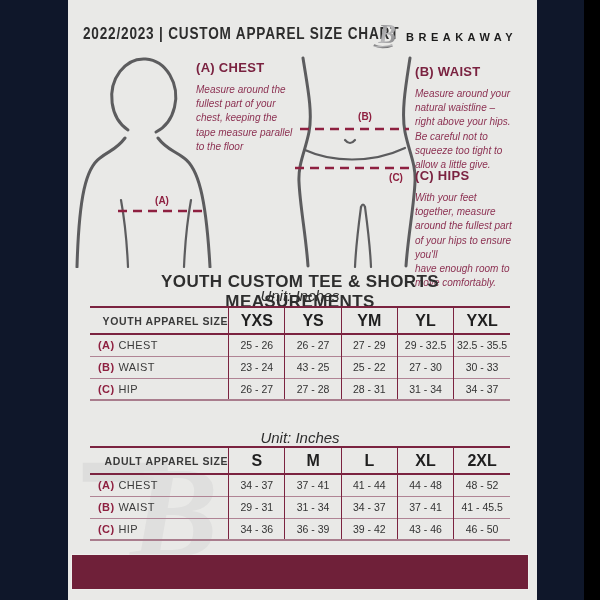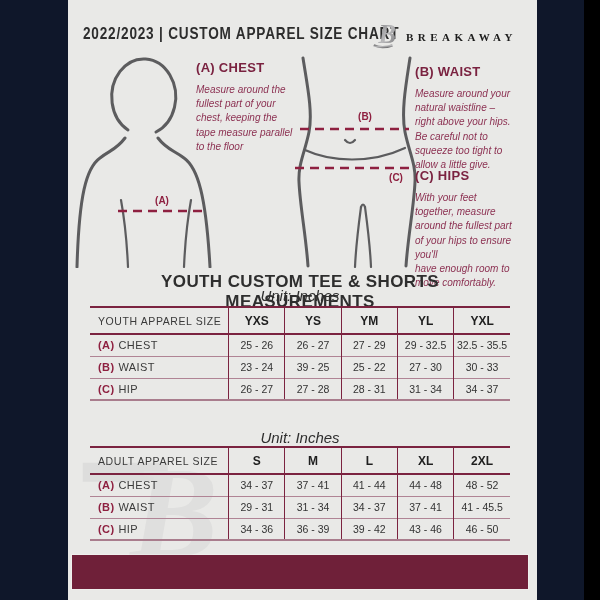--- a/index.html
+++ b/index.html
@@ -15,21 +15,21 @@
   
   .hdr-title {
     position:absolute; left:15px; top:24px; white-space:nowrap;
     font-size:17px; font-weight:bold; color:#2d2d2d; letter-spacing:1px;
     transform:scaleX(.8); transform-origin:left top;
   }
   .brand { position:absolute; left:300px; top:18px; display:flex; align-items:center; }
   .brand-logo { width:34px; height:32px; }
   .brand-name {
     font-size:11px; font-weight:bold; color:#1c1c1c; letter-spacing:4.5px;
-    margin-left:4px; margin-top:6px; white-space:nowrap;font-family:Liberation Serif, serif;
+    margin-left:4px; margin-top:6px; white-space:nowrap;
   }
   
   .fig { position:absolute; }
   .fig-left { left:2px; top:56px; }
   .fig-right { left:225px; top:56px; }
   svg .outline { fill:none; stroke:#5c5c5e; stroke-width:3; stroke-linecap:round; }
   svg .thin { fill:none; stroke:#5c5c5e; stroke-width:2.2; stroke-linecap:round; }
   svg .dash { fill:none; stroke:#8e2040; stroke-width:2.4; stroke-dasharray:9 6; }
   svg .marker {
     font-family:"Liberation Sans", sans-serif; font-size:10px; font-weight:bold;
@@ -61,24 +61,24 @@
     table-layout:fixed; z-index:2;
   }
   table.size { border-top:2.5px solid #7b2340; border-bottom:2px solid #a97d8d; }
   table.size th, table.size td { vertical-align:middle; background:transparent; }
   table.size thead th { height:27px; border-bottom:2px solid #7b2340; }
   table.size tbody td { height:22px; }
   table.size tbody tr + tr td { border-top:1.5px solid #b08495; }
   .col-lbl { width:138px; }
   .c-size  { width:56px; }
   th.lblh {
-    text-align:left; padding-left:8px; font-weight:normal; font-size:10.5px;
+    text-align:right; padding-left:8px; font-weight:bold; font-size:10.5px;
     color:#3a3a3a; letter-spacing:.6px; white-space:nowrap;
   }
-  th.val { font-size:12px; color:#1f1f1f; font-weight:bold; }
+  th.val { font-size:16px; color:#1f1f1f; font-weight:bold; }
   td.lbl { text-align:left; padding-left:8px; font-size:11px; color:#3a3a3a;
     letter-spacing:.4px; white-space:nowrap; }
   td.lbl .pfx { color:#8e2040; font-weight:bold; margin-right:4px; }
   td.val, th.val { text-align:center; border-left:1.8px solid #7b2340; }
   td.val { font-size:10.5px; color:#333; white-space:nowrap;text-align:center; }
   .y-title { top:272px; } .y-unit { top:287px; } .y-table { top:306px; }
   .a-title { top:414px; } .a-unit { top:429px; } .a-table { top:446px; }
   
   .watermark { position:absolute; left:10px; top:425px; z-index:1; }
   .footer-bar {
@@ -193,21 +193,21 @@
           <td class="lbl"><span class="pfx">(A)</span><span>CHEST</span></td>
           <td class="val">25 - 26</td>
           <td class="val">26 - 27</td>
           <td class="val">27 - 29</td>
           <td class="val">29 - 32.5</td>
           <td class="val">32.5 - 35.5</td>
         </tr>
         <tr>
           <td class="lbl"><span class="pfx">(B)</span><span>WAIST</span></td>
           <td class="val">23 - 24</td>
-          <td class="val">39 - 25</td>
+          <td class="val">43 - 25</td>
           <td class="val">25 - 22</td>
           <td class="val">27 - 30</td>
           <td class="val">30 - 33</td>
         </tr>
         <tr>
           <td class="lbl"><span class="pfx">(C)</span><span>HIP</span></td>
           <td class="val">26 - 27</td>
           <td class="val">27 - 28</td>
           <td class="val">28 - 31</td>
           <td class="val">31 - 34</td>

